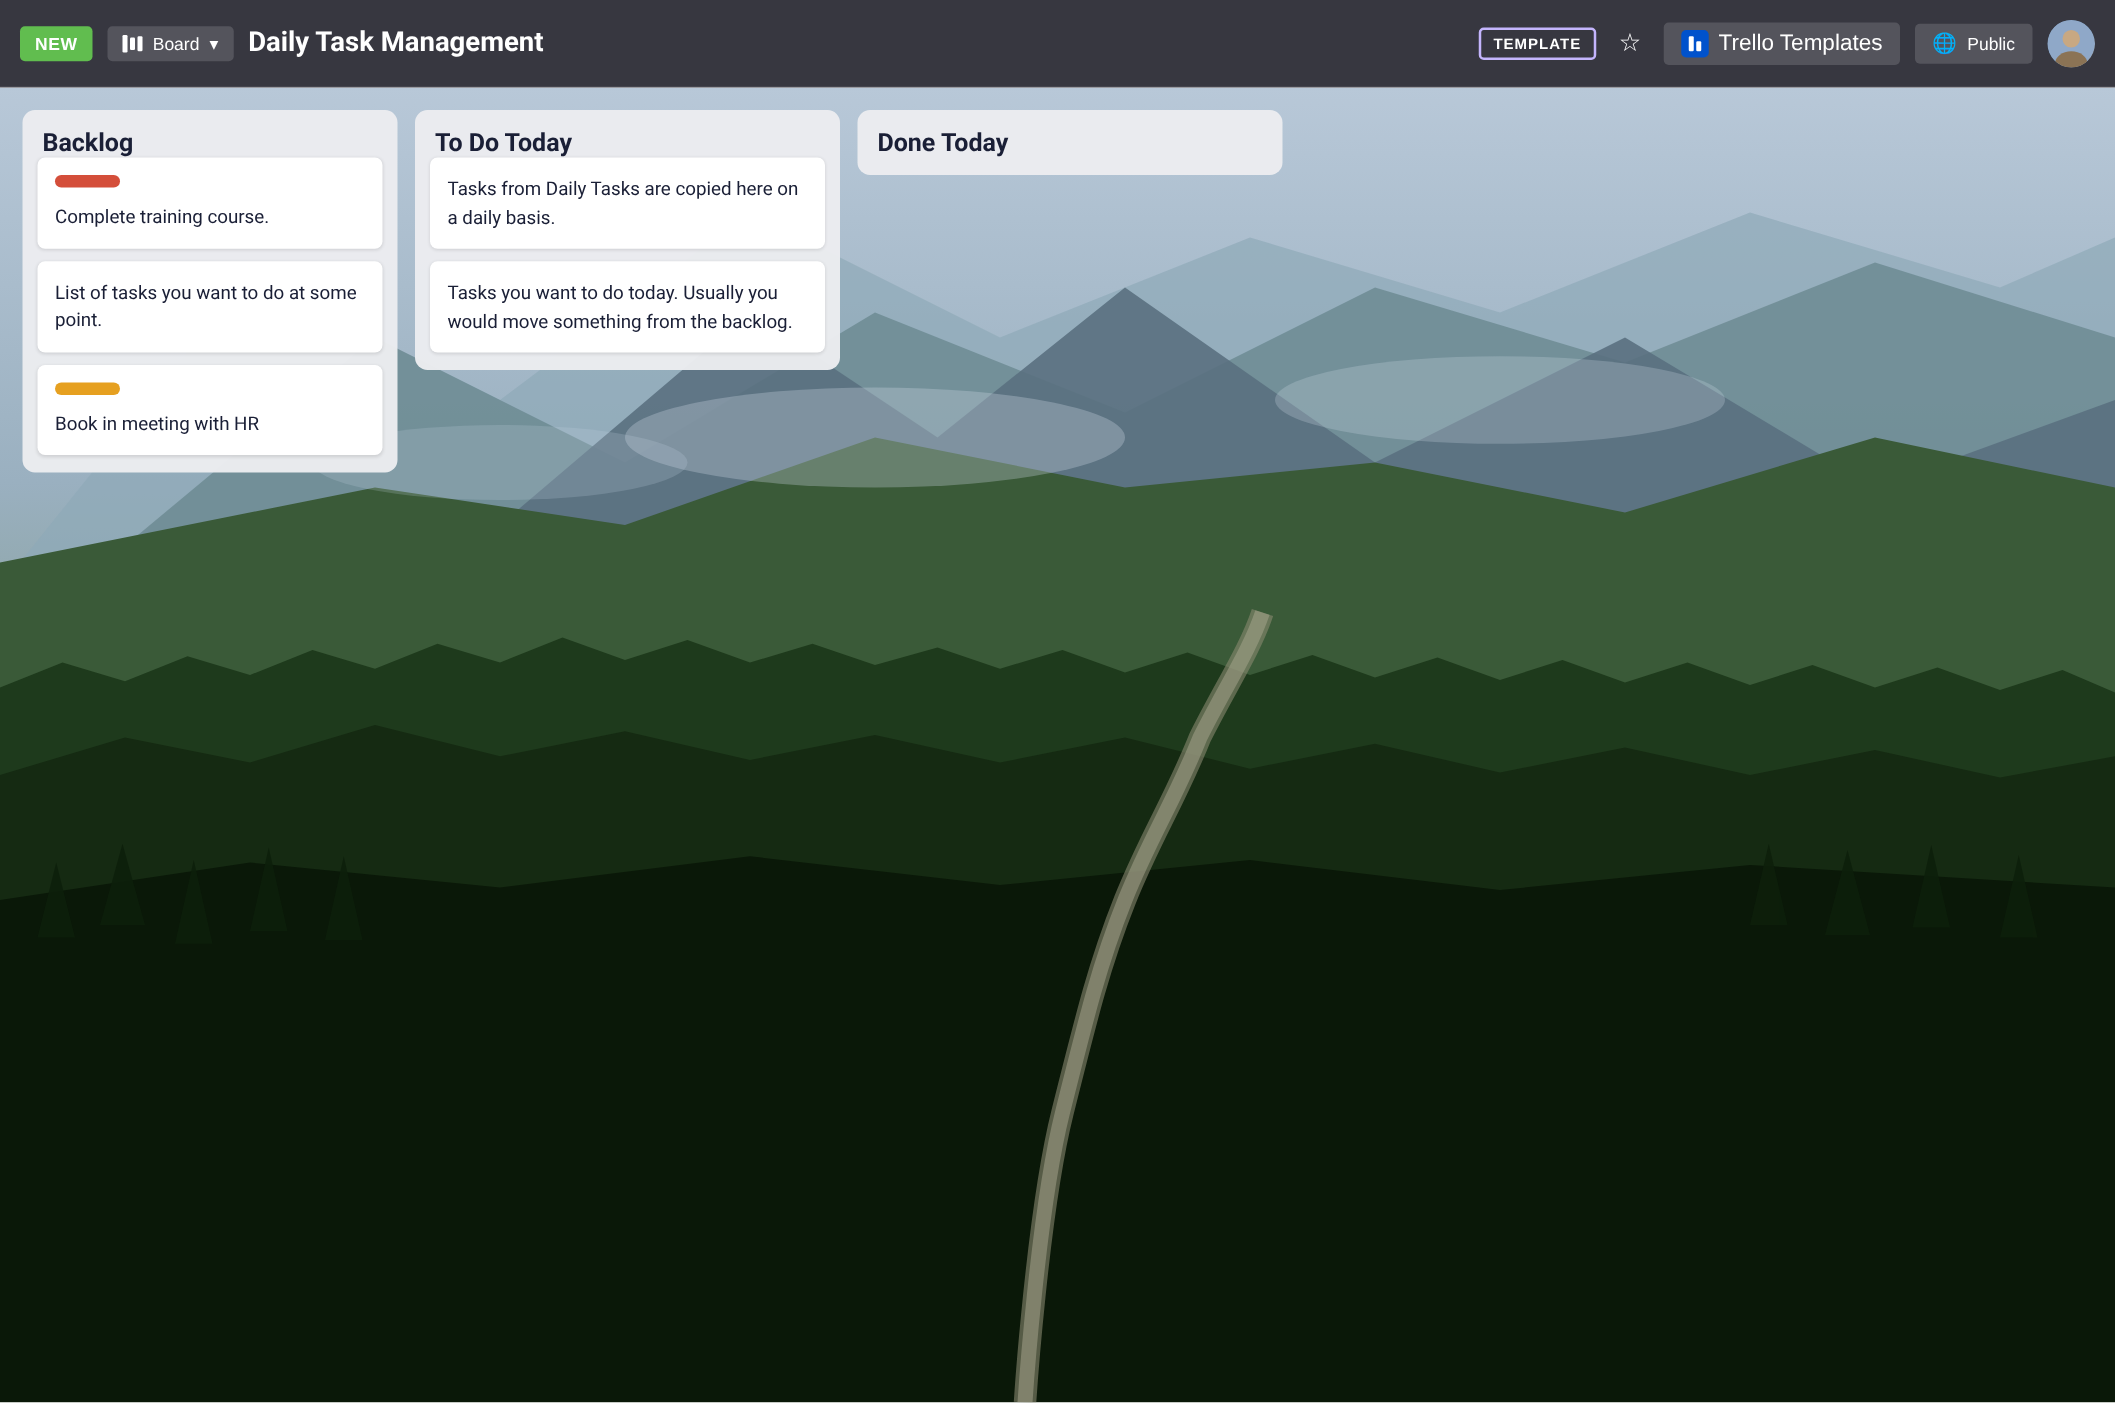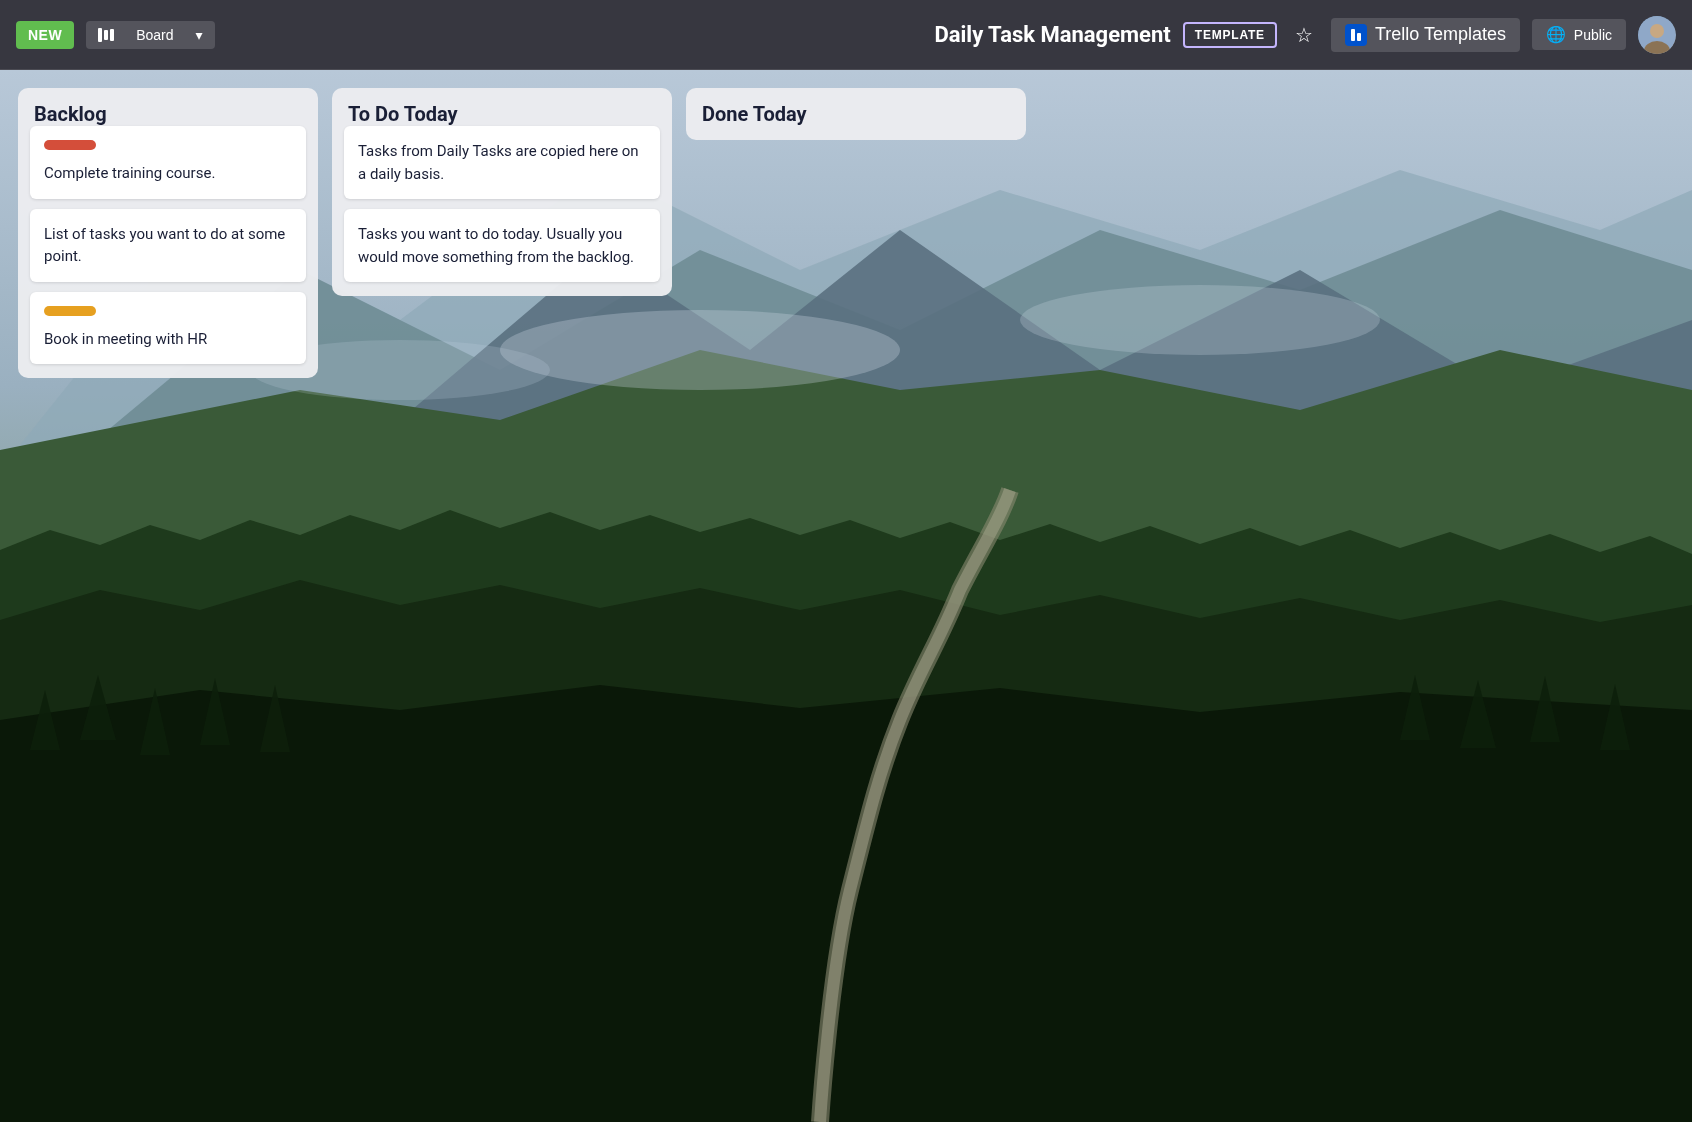--- a/index.html
+++ b/index.html
@@ -32,21 +32,21 @@
       padding: 6px 12px;
       font-size: 14px;
       font-weight: 700;
       cursor: pointer;
       letter-spacing: 0.5px;
     }
 
     .board-btn {
       display: flex;
       align-items: center;
-      gap: 22px;
+      gap: 8px;
       background: rgba(255,255,255,0.15);
       border: none;
       border-radius: 4px;
       color: #fff;
       padding: 6px 12px;
       font-size: 14px;
       font-weight: 500;
       cursor: pointer;
     }
 
@@ -62,21 +62,21 @@
       border-radius: 1px;
     }
     .board-icon span:nth-child(2) { height: 10px; margin-top: 2px; }
     .board-icon span:nth-child(3) { height: 12px; margin-top: 1px; }
 
     .header-title {
       color: #fff;
       font-size: 22px;
       font-weight: 700;
       flex: 1;
-      text-align: right;
+      text-align: left;
     }
 
     .template-badge {
       background: transparent;
       border: 2px solid #c4b5fd;
       color: #fff;
       border-radius: 4px;
       padding: 4px 10px;
       font-size: 12px;
       font-weight: 700;

